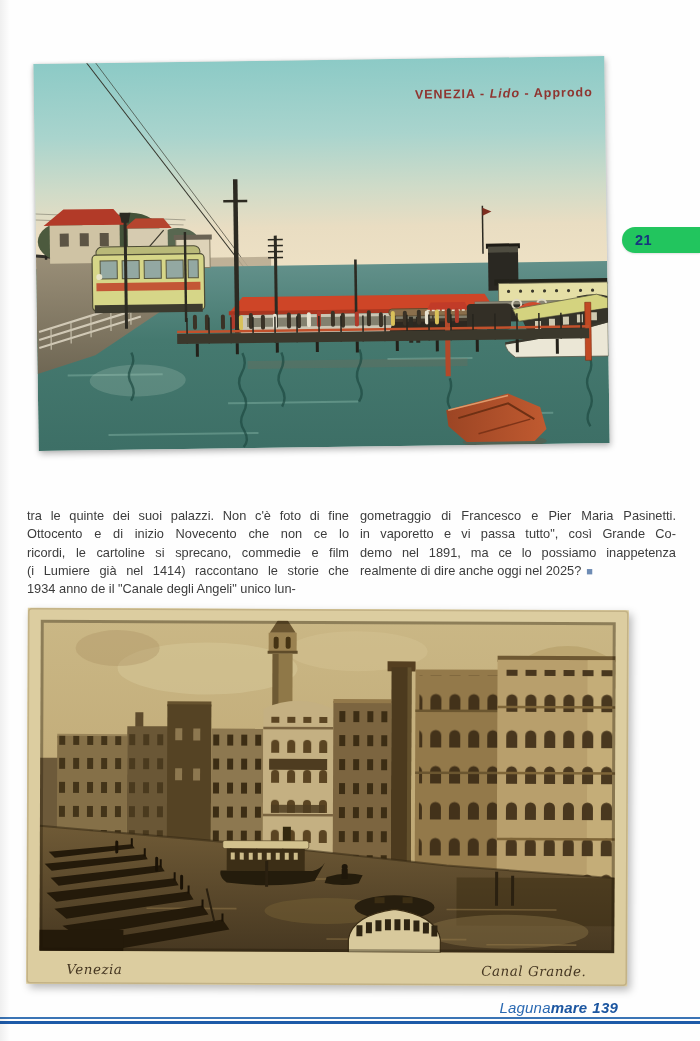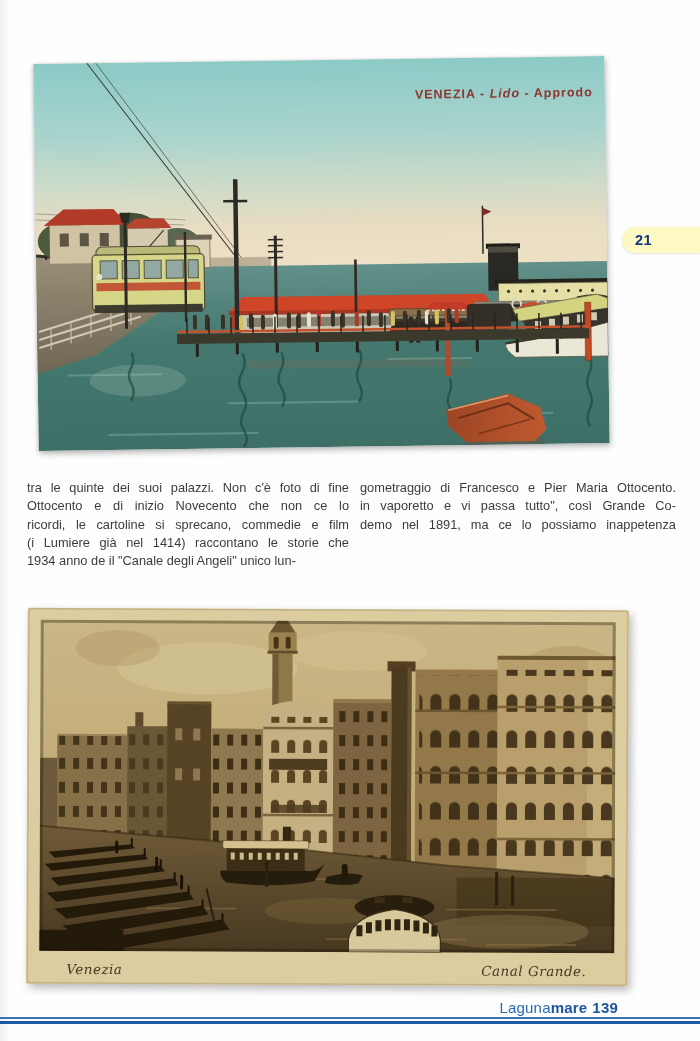--- a/index.html
+++ b/index.html
@@ -21,37 +21,37 @@
   }
   .postcard2{
     position:absolute;left:27px;top:609px;width:601px;height:376px;
     transform:rotate(0.25deg);
     box-shadow:3px 4px 8px rgba(0,0,0,.28);
     background:#dccda0;
   }
   .postcard1 svg,.postcard2 svg{display:block;width:100%;height:100%;}
   .page-badge{
     position:absolute;top:227px;right:0;width:78px;height:26px;
-    background:#fef9c3;border-radius:13px 0 0 13px;
+    background:#22c55e;border-radius:13px 0 0 13px;
     display:flex;align-items:center;padding-left:13px;box-sizing:border-box;
     color:#17357e;font-weight:bold;font-size:14.5px;letter-spacing:.5px;
     box-shadow:0 1px 2px rgba(0,0,0,.12);
   }
   .col{
-    position:absolute;top:479px;
+    position:absolute;top:507px;
     font-size:12.8px;line-height:18.3px;color:#3c3c3c;
   }
   .col.left{left:27px;width:322px;}
   .col.right{left:360px;width:316px;}
   .tline{white-space:nowrap;text-align:justify;text-align-last:justify;}
   .tline.last{text-align-last:left;}
   .endmark{color:#6e8cb4;font-size:11px;margin-left:5px;}
   .footer-text{
     position:absolute;top:999px;right:82px;height:18px;
-    font-size:15px;color:#2a69b2;letter-spacing:.2px;
+    font-size:15px;color:#2a69b2;letter-spacing:.2px;font-style:italic;
   }
   .footer-text .bold{font-weight:bold;color:#1c56a0;}
   .footer-text .pagenum{font-weight:bold;color:#1c56a0;margin-left:5px;}
   .rule-thin{position:absolute;top:1017px;left:0;width:700px;height:1.6px;background:#3a74b5;}
   .rule-thick{position:absolute;top:1021px;left:0;width:700px;height:2.7px;background:#1d5aa8;}
 </style>
 </head>
 <body>
 
 <div class="postcard1">
@@ -257,23 +257,24 @@
 </div>
 
 <div class="col left">
     <div class="tline">tra le quinte dei suoi palazzi. Non c'è foto di fine</div>
     <div class="tline">Ottocento e di inizio Novecento che non ce lo</div>
     <div class="tline">ricordi, le cartoline si sprecano, commedie e film</div>
     <div class="tline">(i Lumiere già nel 1414) raccontano le storie che</div>
     <div class="tline last">1934 anno de il "Canale degli Angeli" unico lun-</div>
   </div>
 <div class="col right">
-    <div class="tline">gometraggio di Francesco e Pier Maria Ottocento.</div>
+    <div class="tline">gometraggio di Francesco e Pier Maria Pasinetti.</div>
     <div class="tline">in vaporetto e vi passa tutto", così Grande Co-</div>
     <div class="tline">demo nel 1891, ma ce lo possiamo inappetenza</div>
+    <div class="tline last">realmente di dire anche oggi nel 2025?<span class="endmark">■</span></div>
   </div>
 
 <div class="postcard2">
 <svg viewBox="0 0 601 376" preserveAspectRatio="none">
   <defs>
     <linearGradient id="sky2G" x1="0" y1="0" x2="0" y2="1">
       <stop offset="0" stop-color="#cab785"></stop>
           <stop offset="1" stop-color="#b9a06c"></stop>
     </linearGradient>
     <linearGradient id="water2G" x1="0" y1="0" x2="0" y2="1">

